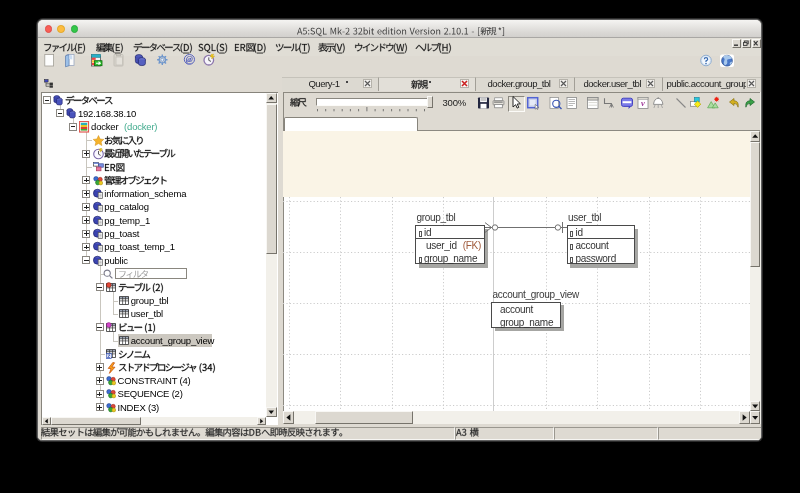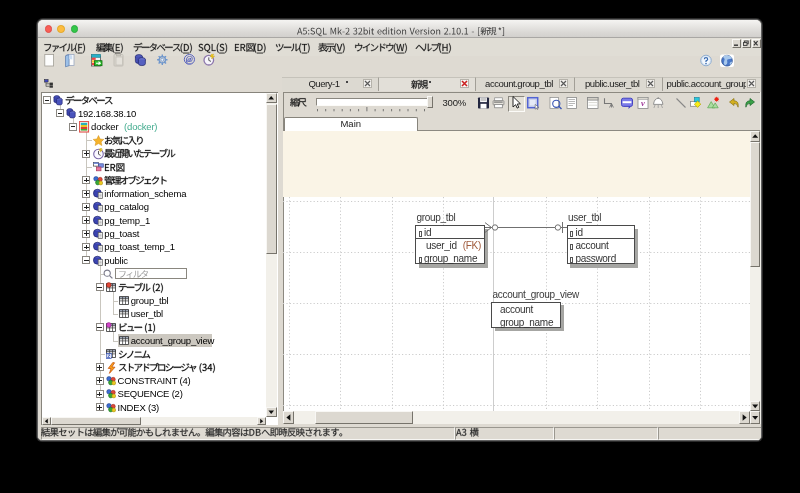--- a/index.html
+++ b/index.html
@@ -177,22 +177,22 @@
     <div class="tabX" style="left:708.5px;background:#f2f0ec"></div>
     <svg class="abs" style="left:708.5px;top:59px" width="9" height="9">
       <path d="M2 2 L7 7 M7 2 L2 7" stroke="#5a5a5a" stroke-width="1.2"></path>
     </svg>
     <div class="abs" style="left:248px;top:57.5px;width:76px;height:12px;line-height:12.5px;font-size:9.5px;letter-spacing:-0.45px;color:#1b1b1b;text-align:center;white-space:nowrap;overflow:hidden">Query-1</div>
     <div class="abs" style="left:308.0px;top:60.5px;width:2px;height:2px;background:#444"></div>
     <svg class="abs" style="left:372.7px;top:57.5px" width="18" height="14" viewBox="0 -9.97 18 14">
       <path d="M1.1 -6.2C1.3 -5.8 1.5 -5.2 1.5 -4.8L2.1 -5.0C2.1 -5.4 1.9 -5.9 1.7 -6.3ZM3.6 -6.4C3.5 -6.0 3.3 -5.4 3.1 -5.0L3.7 -4.8C3.9 -5.2 4.1 -5.7 4.2 -6.2ZM8.4 -7.9C7.8 -7.6 6.7 -7.3 5.7 -7.0L5.2 -7.2L5.2 -3.9C5.2 -2.5 5.1 -0.9 3.9 0.3C4.1 0.4 4.3 0.6 4.4 0.8C5.7 -0.5 5.9 -2.4 5.9 -3.9L5.9 -4.1L7.4 -4.1L7.4 0.7L8.0 0.7L8.0 -4.1L9.1 -4.1L9.1 -4.8L5.9 -4.8L5.9 -6.5C7.0 -6.7 8.2 -7.0 9.0 -7.4ZM2.3 -7.9L2.3 -7.0L0.6 -7.0L0.6 -6.4L4.8 -6.4L4.8 -7.0L3.0 -7.0L3.0 -7.9ZM0.4 -4.8L0.4 -4.2L2.3 -4.2L2.3 -3.2L0.5 -3.2L0.5 -2.6L2.2 -2.6C1.7 -1.8 0.9 -0.9 0.3 -0.4C0.4 -0.3 0.6 -0.1 0.8 0.1C1.3 -0.4 1.9 -1.0 2.3 -1.8L2.3 0.7L3.0 0.7L3.0 -1.7C3.4 -1.3 3.9 -0.9 4.1 -0.6L4.6 -1.1C4.3 -1.3 3.4 -2.1 3.0 -2.4L3.0 -2.6L4.8 -2.6L4.8 -3.2L3.0 -3.2L3.0 -4.2L4.9 -4.2L4.9 -4.8ZM13.0 -5.4L15.7 -5.4L15.7 -4.5L13.0 -4.5ZM13.0 -3.9L15.7 -3.9L15.7 -3.0L13.0 -3.0ZM13.0 -7.0L15.7 -7.0L15.7 -6.0L13.0 -6.0ZM9.8 -7.9L9.8 -6.4L8.4 -6.4L8.4 -5.8L9.8 -5.8L9.8 -4.6L9.8 -4.2L8.2 -4.2L8.2 -3.5L9.7 -3.5C9.7 -2.2 9.4 -0.8 8.2 0.1C8.3 0.3 8.5 0.5 8.6 0.7C9.6 -0.1 10.0 -1.2 10.3 -2.3C10.7 -1.7 11.3 -1.0 11.5 -0.7L12.0 -1.2C11.8 -1.5 10.8 -2.6 10.4 -3.0L10.4 -3.5L12.0 -3.5L12.0 -4.2L10.4 -4.2L10.4 -4.6L10.4 -5.8L11.8 -5.8L11.8 -6.4L10.4 -6.4L10.4 -7.9ZM12.3 -7.6L12.3 -2.3L13.1 -2.3C12.9 -1.1 12.5 -0.3 11.1 0.2C11.2 0.3 11.4 0.6 11.5 0.8C13.1 0.2 13.6 -0.9 13.8 -2.3L14.6 -2.3L14.6 -0.3C14.6 0.4 14.7 0.6 15.4 0.6C15.5 0.6 16.0 0.6 16.2 0.6C16.7 0.6 16.9 0.3 17.0 -1.0C16.8 -1.1 16.5 -1.2 16.4 -1.3C16.3 -0.2 16.3 -0.0 16.1 -0.0C16.0 -0.0 15.6 -0.0 15.5 -0.0C15.3 -0.0 15.3 -0.1 15.3 -0.3L15.3 -2.3L16.4 -2.3L16.4 -7.6Z" fill="#1b1b1b" stroke="#1b1b1b" stroke-width="0.25"></path>
     </svg>
     <div class="abs" style="left:391.3px;top:60.5px;width:2px;height:2px;background:#444"></div>
-    <div class="abs" style="left:442px;top:57.5px;width:78px;height:12px;line-height:12.5px;font-size:9.5px;letter-spacing:-0.45px;color:#1b1b1b;text-align:center;white-space:nowrap;overflow:hidden">account.group_tbl</div>
-    <div class="abs" style="left:541px;top:57.5px;width:66.5px;height:12px;line-height:12.5px;font-size:9.5px;letter-spacing:-0.45px;color:#1b1b1b;text-align:center;white-space:nowrap;overflow:hidden">public.user_tbl</div>
+    <div class="abs" style="left:442px;top:57.5px;width:78px;height:12px;line-height:12.5px;font-size:9.5px;letter-spacing:-0.45px;color:#1b1b1b;text-align:center;white-space:nowrap;overflow:hidden">docker.group_tbl</div>
+    <div class="abs" style="left:541px;top:57.5px;width:66.5px;height:12px;line-height:12.5px;font-size:9.5px;letter-spacing:-0.45px;color:#1b1b1b;text-align:center;white-space:nowrap;overflow:hidden">docker.user_tbl</div>
     <div class="abs" style="left:628.5px;top:57.5px;width:79.5px;height:12px;line-height:12.5px;font-size:9.5px;letter-spacing:-0.45px;color:#1b1b1b;text-align:center;white-space:nowrap;overflow:hidden">public.account_group_vi</div>
     <div class="treepanel"></div>
     <div class="sbtrack" style="left:228px;top:73px;width:10.5px;height:323.5px"></div>
     <div class="abs sb bev" style="left:228px;top:73px;width:10.5px;height:10px"></div>
     <svg class="abs" style="left:228px;top:73px" width="10" height="10">
       <path d="M5.2 3 L8 6.5 L2.4 6.5 Z" fill="#111"></path>
     </svg>
     <div class="abs sb bev" style="left:228px;top:386.5px;width:10.5px;height:10px"></div>
     <svg class="abs" style="left:228px;top:386.5px" width="10" height="10">
       <path d="M5.2 7 L8 3.5 L2.4 3.5 Z" fill="#111"></path>
@@ -545,21 +545,20 @@
       <g transform="translate(689.5,77)">
         <path d="M6.5 1.5 L2 5 L6.5 8.5 L6.5 6.3 Q10 6.3 10.6 10.2 Q11.6 3.8 6.5 3.8Z" fill="#d4b020" stroke="#8a7210" stroke-width="0.7"></path>
       </g>
       <g transform="translate(706.5,77)">
         <path d="M5.5 1.5 L10 5 L5.5 8.5 L5.5 6.3 Q2 6.3 1.4 10.2 Q0.4 3.8 5.5 3.8Z" fill="#3aa048" stroke="#186428" stroke-width="0.7"></path>
       </g>
     </svg>
     <div class="abs" style="left:244.5px;top:93.5px;width:480.5px;height:17px;background:#dedad2;border-left:1px solid #8c8981"></div>
     <div class="abs" style="left:244.5px;top:110px;width:480.5px;height:1px;background:#8c8981"></div>
     <div class="abs" style="left:245.5px;top:96.5px;width:134.5px;height:14px;background:#fff;border:1px solid #87847c;border-bottom:none;border-radius:2px 2px 0 0"></div>
-    <div class="abs" style="left:245.5px;top:97.5px;width:134.5px;height:12px;line-height:12px;font-size:9.5px;color:#222;text-align:center">Main</div>
     <div class="abs" style="left:244.5px;top:111px;width:467px;height:280px;background:#fff;border-left:1px solid #8c8981"></div>
     <div class="abs" style="left:244.5px;top:111px;width:467px;height:66px;background:#faf4e6"></div>
     <svg class="abs" style="left:244.5px;top:111px" width="467" height="280">
       <line x1="6.5" y1="66" x2="6.5" y2="280" stroke="#cccccc" stroke-width="1" stroke-dasharray="1.2 2.2"></line>
       <line x1="57.5" y1="66" x2="57.5" y2="280" stroke="#cccccc" stroke-width="1" stroke-dasharray="1.2 2.2"></line>
       <line x1="109.5" y1="66" x2="109.5" y2="280" stroke="#cccccc" stroke-width="1" stroke-dasharray="1.2 2.2"></line>
       <line x1="160.5" y1="66" x2="160.5" y2="280" stroke="#cccccc" stroke-width="1" stroke-dasharray="1.2 2.2"></line>
       <line x1="210.5" y1="66" x2="210.5" y2="280" stroke="#cdcdcd" stroke-width="1"></line>
       <line x1="263.5" y1="66" x2="263.5" y2="280" stroke="#cccccc" stroke-width="1" stroke-dasharray="1.2 2.2"></line>
       <line x1="314.5" y1="66" x2="314.5" y2="280" stroke="#cccccc" stroke-width="1" stroke-dasharray="1.2 2.2"></line>

